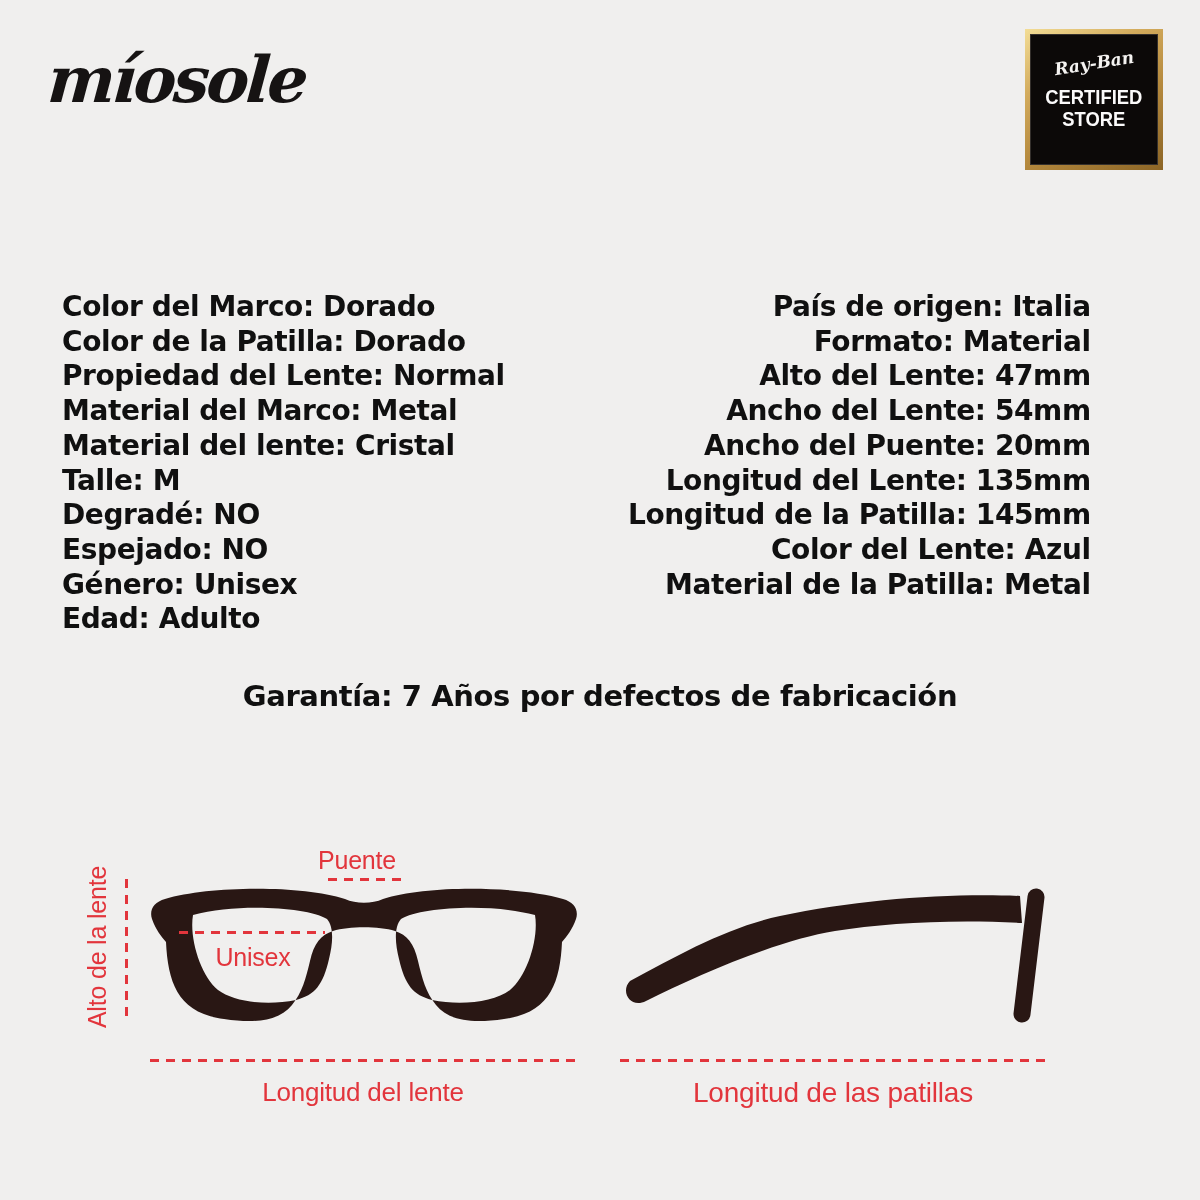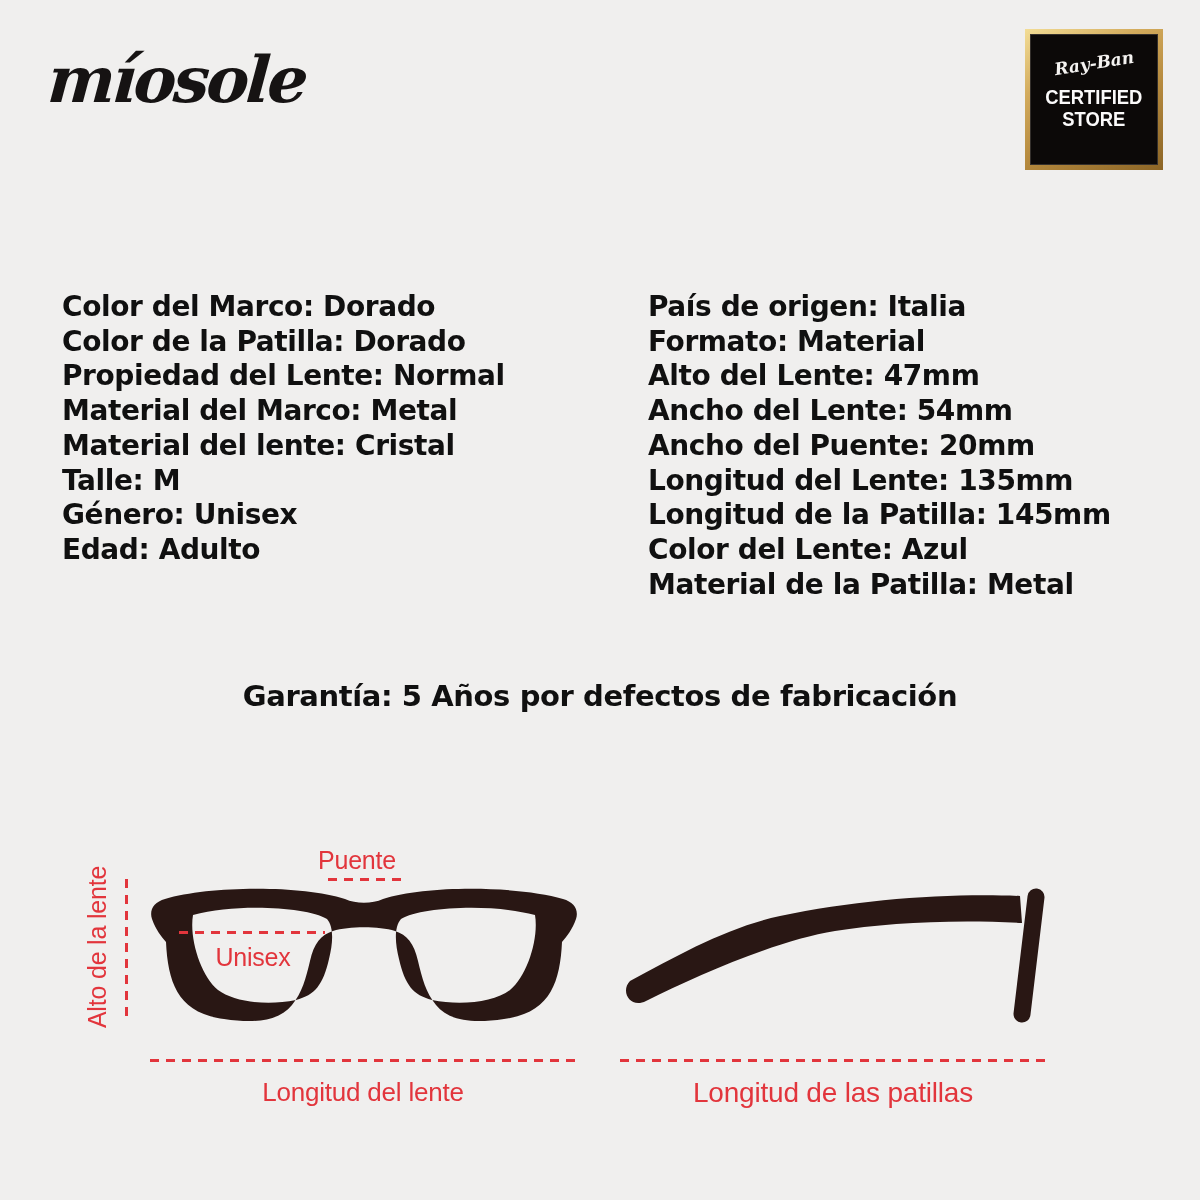--- a/index.html
+++ b/index.html
@@ -38,21 +38,21 @@
     font-weight:bold;font-size:20px;line-height:22px;letter-spacing:0px;
     transform:scaleX(0.92);
   }
   
   .specs{
     position:absolute;top:290px;color:#101010;
     font-weight:bold;font-size:28px;line-height:34.7px;letter-spacing:-0.4px;
     white-space:nowrap;
   }
   .specs-left{left:62px;}
-  .specs-right{left:648px;}
+  .specs-right{left:628px;text-align:right;}
   
   .warranty{
     position:absolute;left:0;right:0;top:679px;text-align:center;
     font-weight:bold;font-size:29px;letter-spacing:-0.4px;color:#101010;
   }
   
   .dlabel{
     position:absolute;color:#e2353c;white-space:nowrap;
     font-family:"Liberation Sans","DejaVu Sans",sans-serif;
     font-size:25px;letter-spacing:-0.2px;text-align:center;
@@ -79,37 +79,39 @@
     </div>
   </div>
 
   <div class="specs specs-left">
     <div>Color del Marco: Dorado</div>
     <div>Color de la Patilla: Dorado</div>
     <div>Propiedad del Lente: Normal</div>
     <div>Material del Marco: Metal</div>
     <div>Material del lente: Cristal</div>
     <div>Talle: M</div>
+    <div>Degradé: NO</div>
+    <div>Espejado: NO</div>
     <div>Género: Unisex</div>
     <div>Edad: Adulto</div>
   </div>
 
   <div class="specs specs-right">
     <div>País de origen: Italia</div>
     <div>Formato: Material</div>
     <div>Alto del Lente: 47mm</div>
     <div>Ancho del Lente: 54mm</div>
     <div>Ancho del Puente: 20mm</div>
     <div>Longitud del Lente: 135mm</div>
     <div>Longitud de la Patilla: 145mm</div>
     <div>Color del Lente: Azul</div>
     <div>Material de la Patilla: Metal</div>
   </div>
 
-  <div class="warranty">Garantía: 5 Años por defectos de fabricación</div>
+  <div class="warranty">Garantía: 7 Años por defectos de fabricación</div>
 
   <svg class="diagram-svg" style="left:149px;top:883px" width="430" height="142" viewBox="0 0 430 142">
     <path fill="#291714" fill-rule="evenodd" d="
       M 16,16
       C 60,3 152,2 196,16
       C 207,21 223,21 234,16
       C 278,2 370,3 414,16
       C 425,19 430,27 427,36
       C 423,47 418,53 413,59
       C 411,100 401,130 355,136

